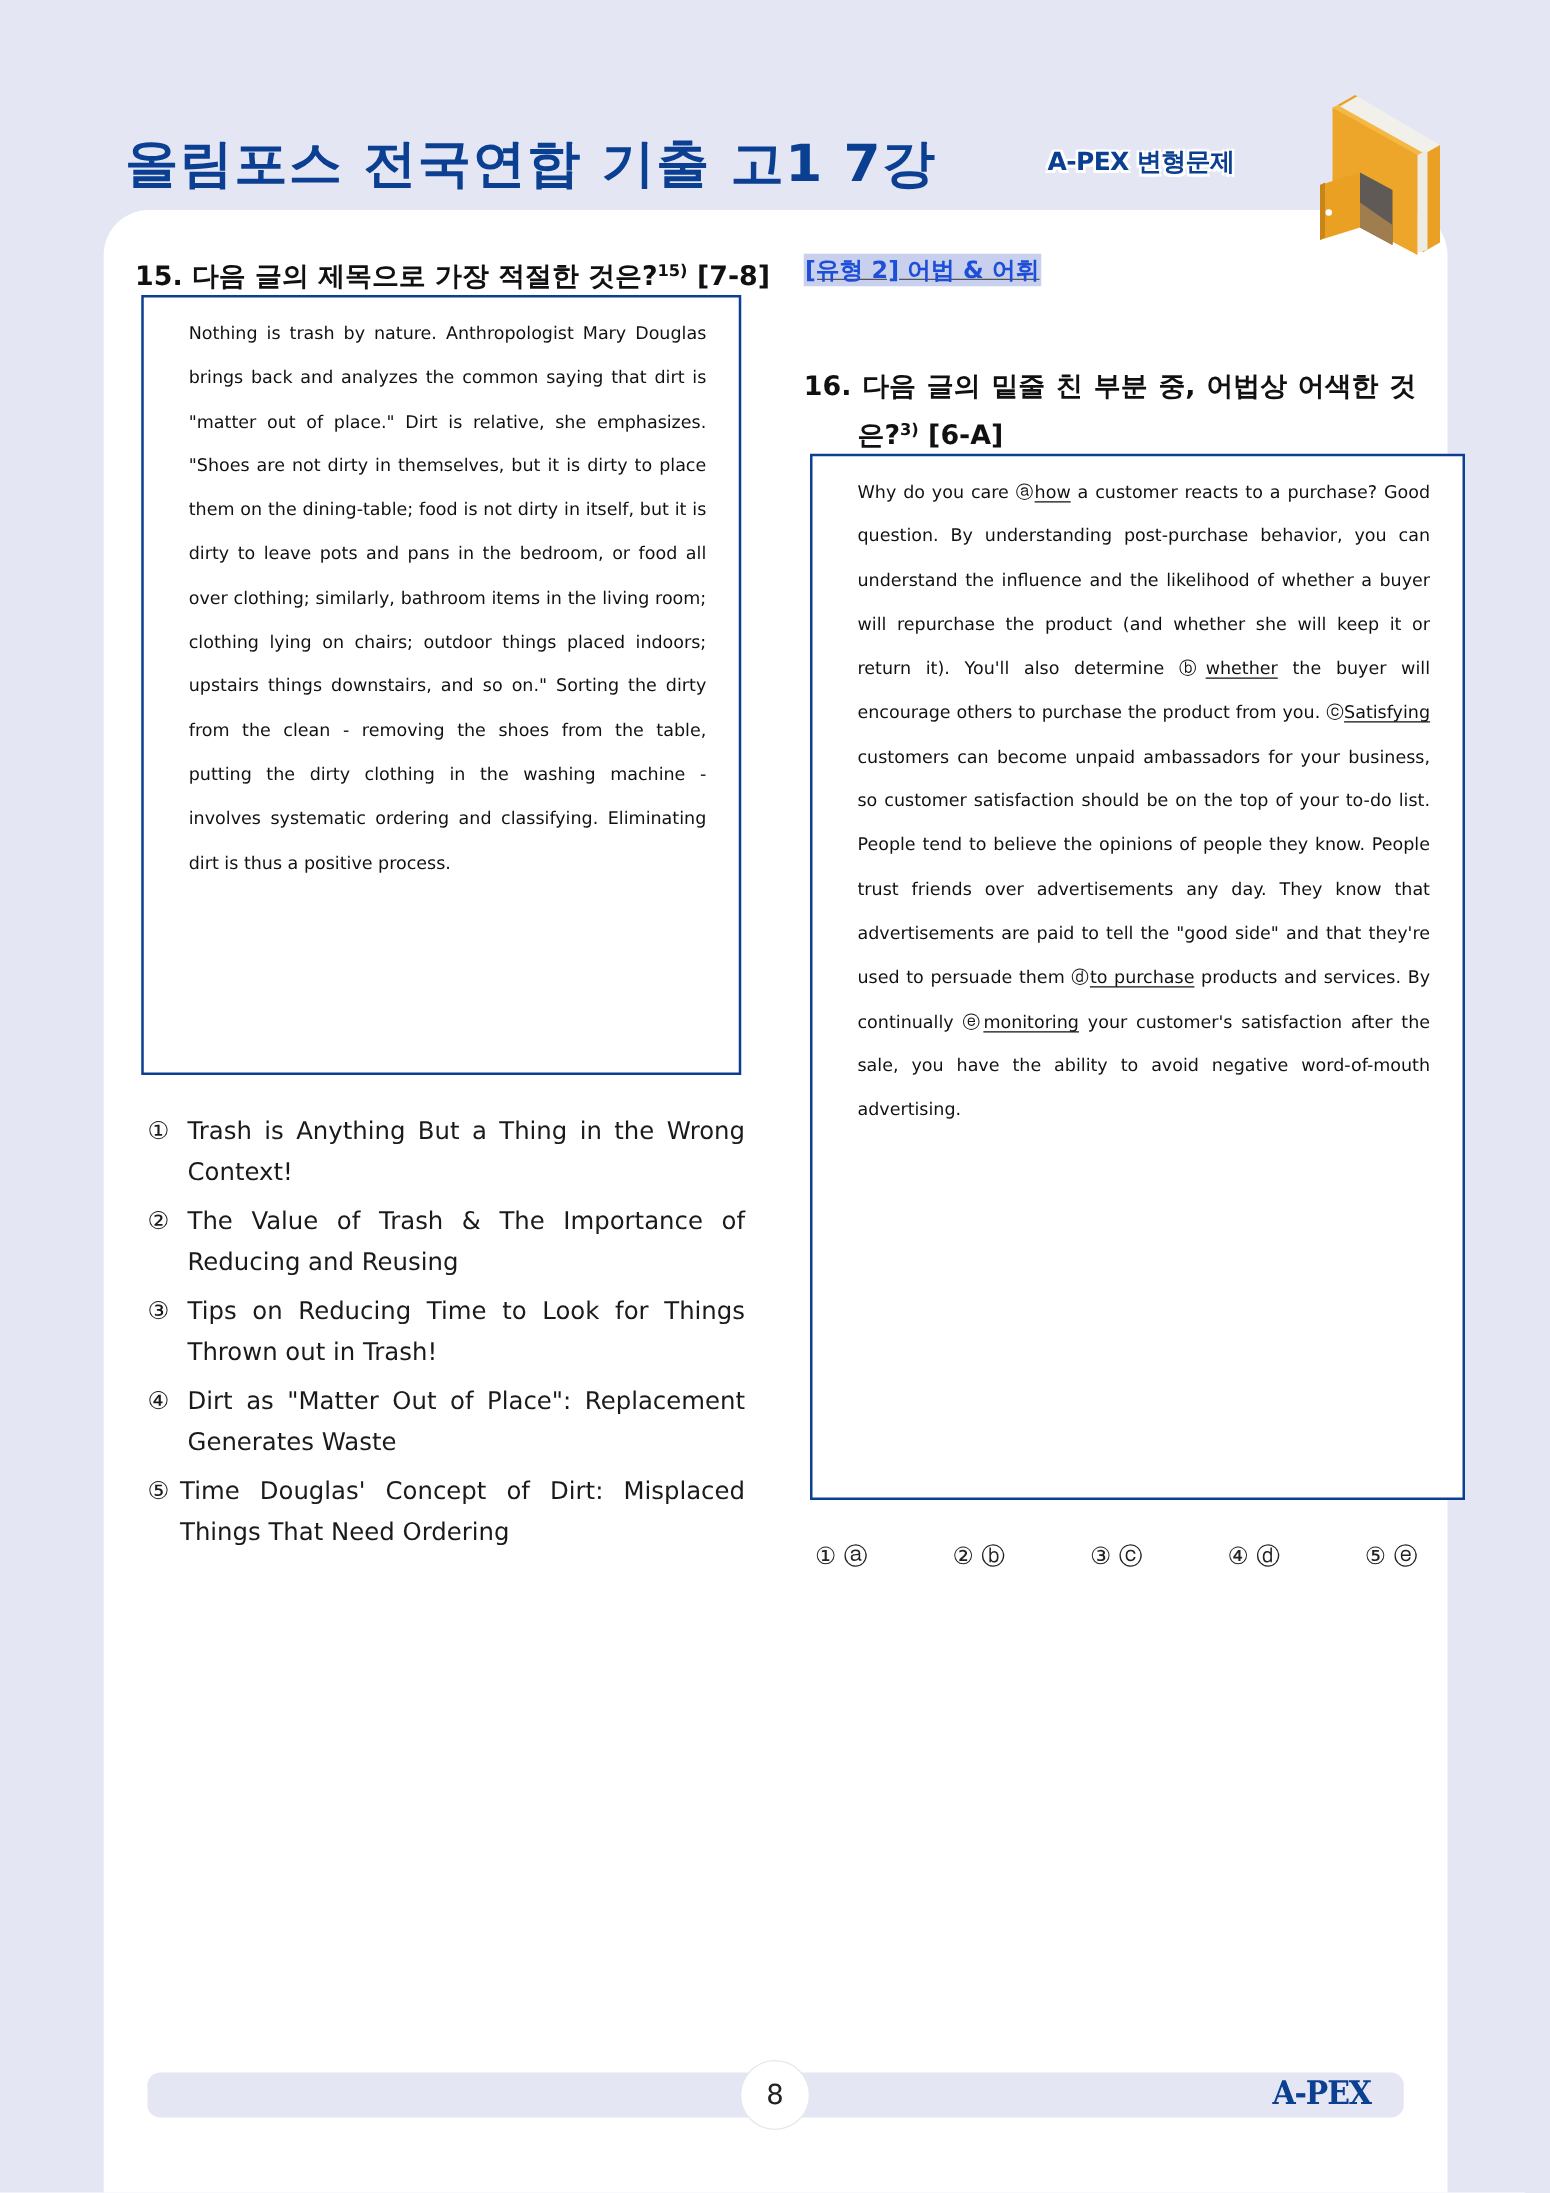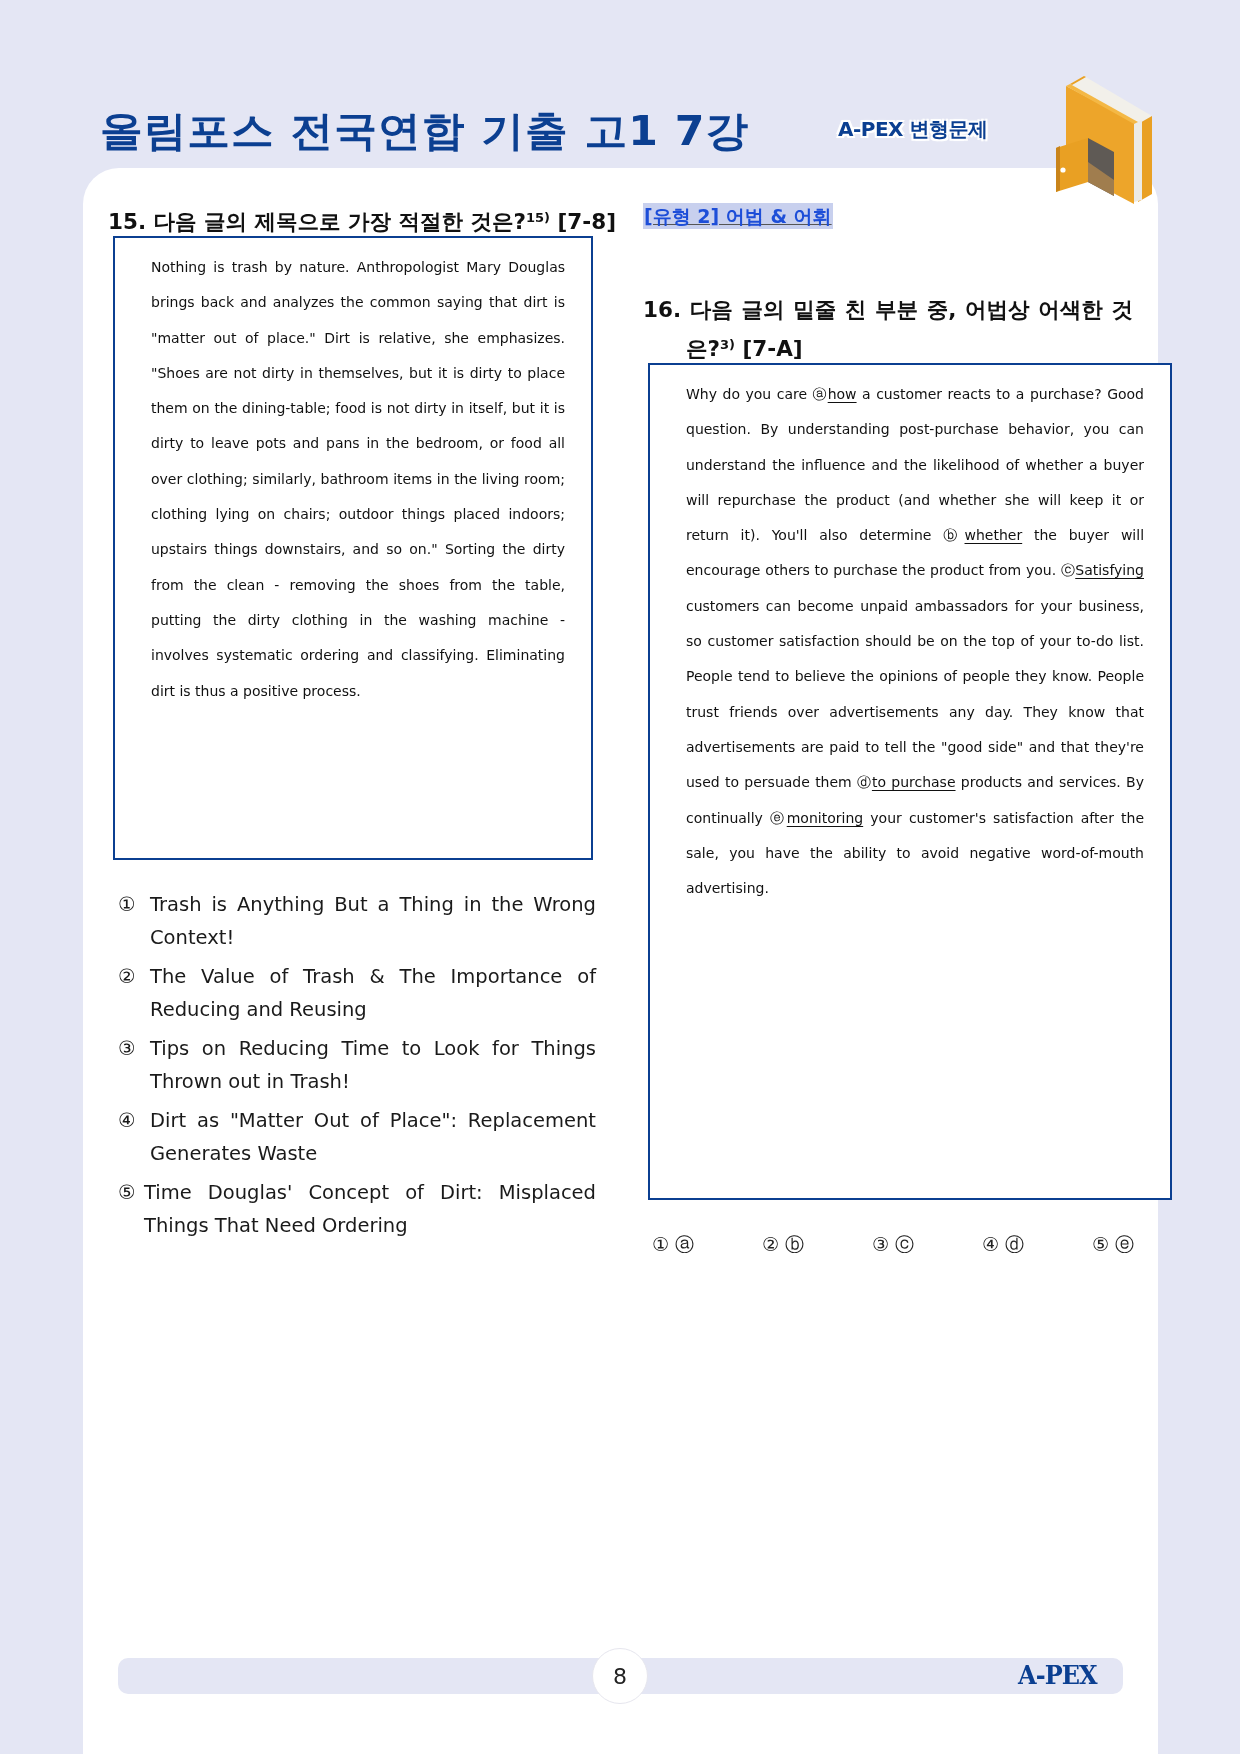--- a/index.html
+++ b/index.html
@@ -203,21 +203,21 @@
     <span class="num" style="width:26px;">⑤</span>
     <span class="txt">Time Douglas' Concept of Dirt: Misplaced Things That Need Ordering</span>
   </div>
 </div>
 
 <div class="type-label">[유형 2] 어법 &amp; 어휘</div>
 
 <div class="q-title" style="left:643px; top:292px; width:490px; padding-left:43px; text-indent:-43px; text-align:justify;">
   <span>16.</span>
   <span>다음 글의 밑줄 친 부분 중, 어법상 어색한 것은?</span><sup>3)</sup>
-  <span>[7-A]</span>
+  <span>[6-A]</span>
 </div>
 
 <div class="passage" style="left:648px; top:363px; width:524px; height:837px;">
   <div class="indent"><span>Why do you care </span><span>ⓐ</span><u>how</u><span> a customer reacts to a purchase? Good question. By understanding post-purchase behavior, you can understand the influence and the likelihood of whether a buyer will repurchase the product (and whether she will keep it or return it). You'll also determine </span><span>ⓑ</span><u>whether</u><span> the buyer will encourage others to purchase the product from you. </span><span>ⓒ</span><u>Satisfying</u><span> customers can become unpaid ambassadors for your business, so customer satisfaction should be on the top of your to-do list. People tend to believe the opinions of people they know. People trust friends over advertisements any day. They know that advertisements are paid to tell the "good side" and that they're used to persuade them </span><span>ⓓ</span><u>to purchase</u><span> products and services. By continually </span><span>ⓔ</span><u>monitoring</u><span> your customer's satisfaction after the sale, you have the ability to avoid negative word-of-mouth advertising.</span></div>
 </div>
 
 <div class="answers">
   <span>① ⓐ</span>
   <span>② ⓑ</span>
   <span>③ ⓒ</span>

